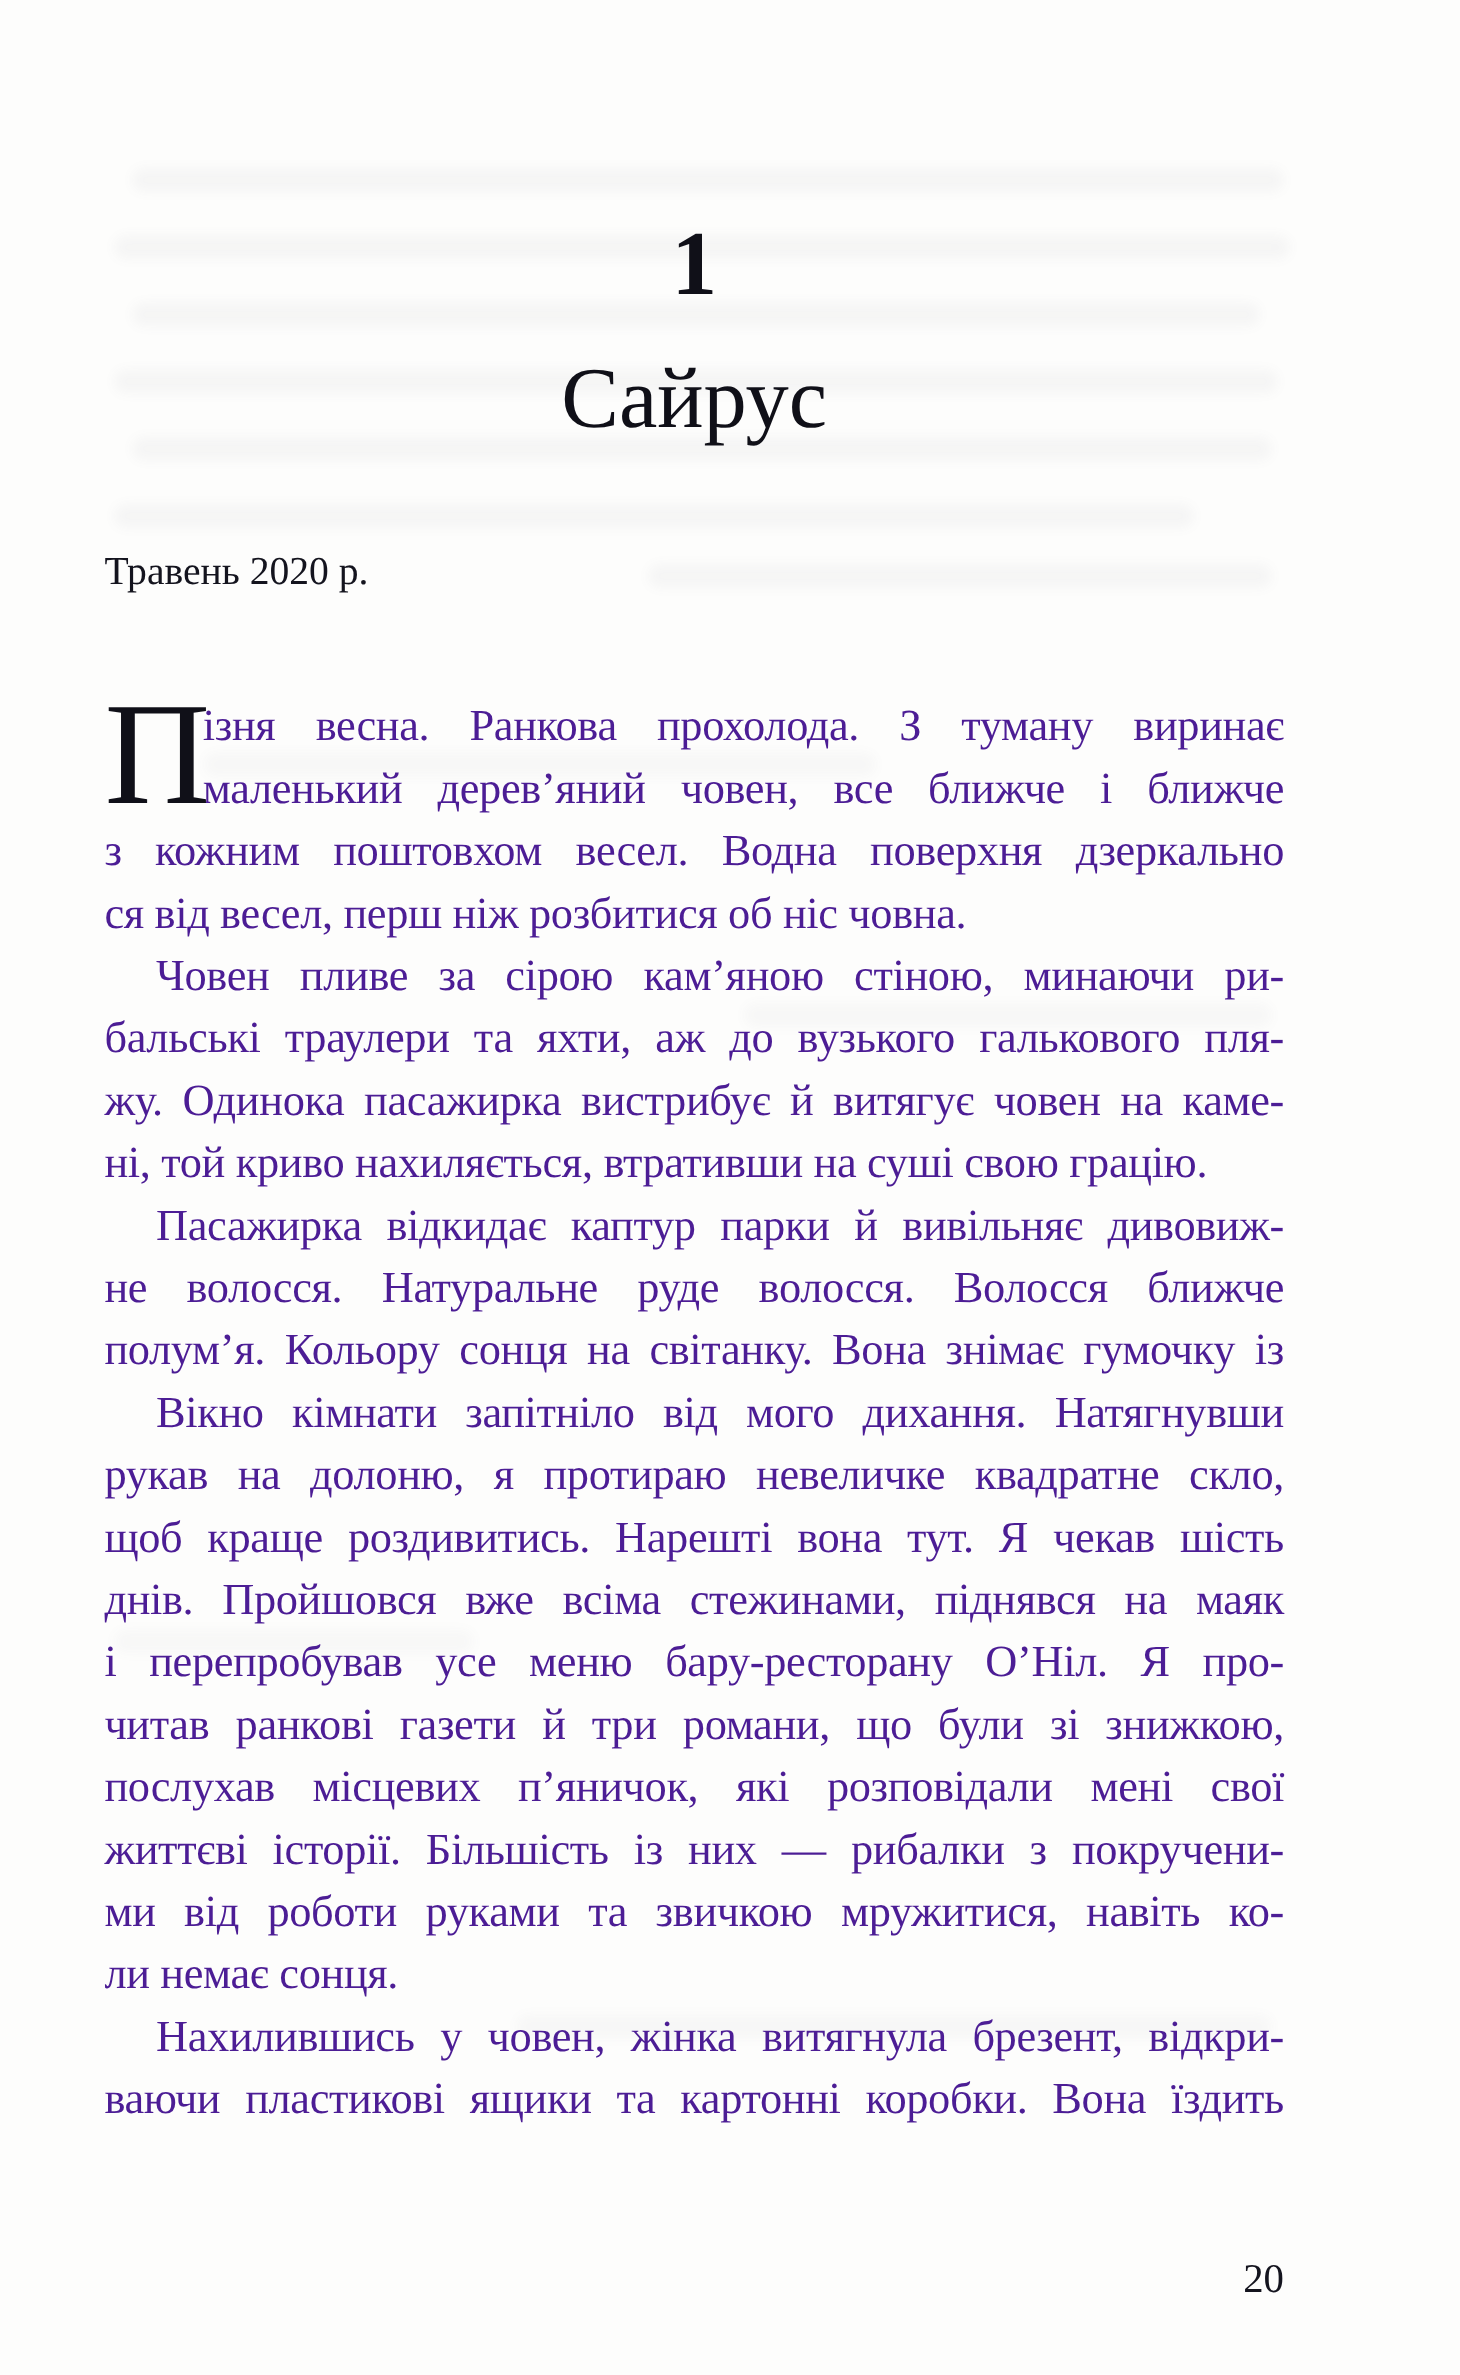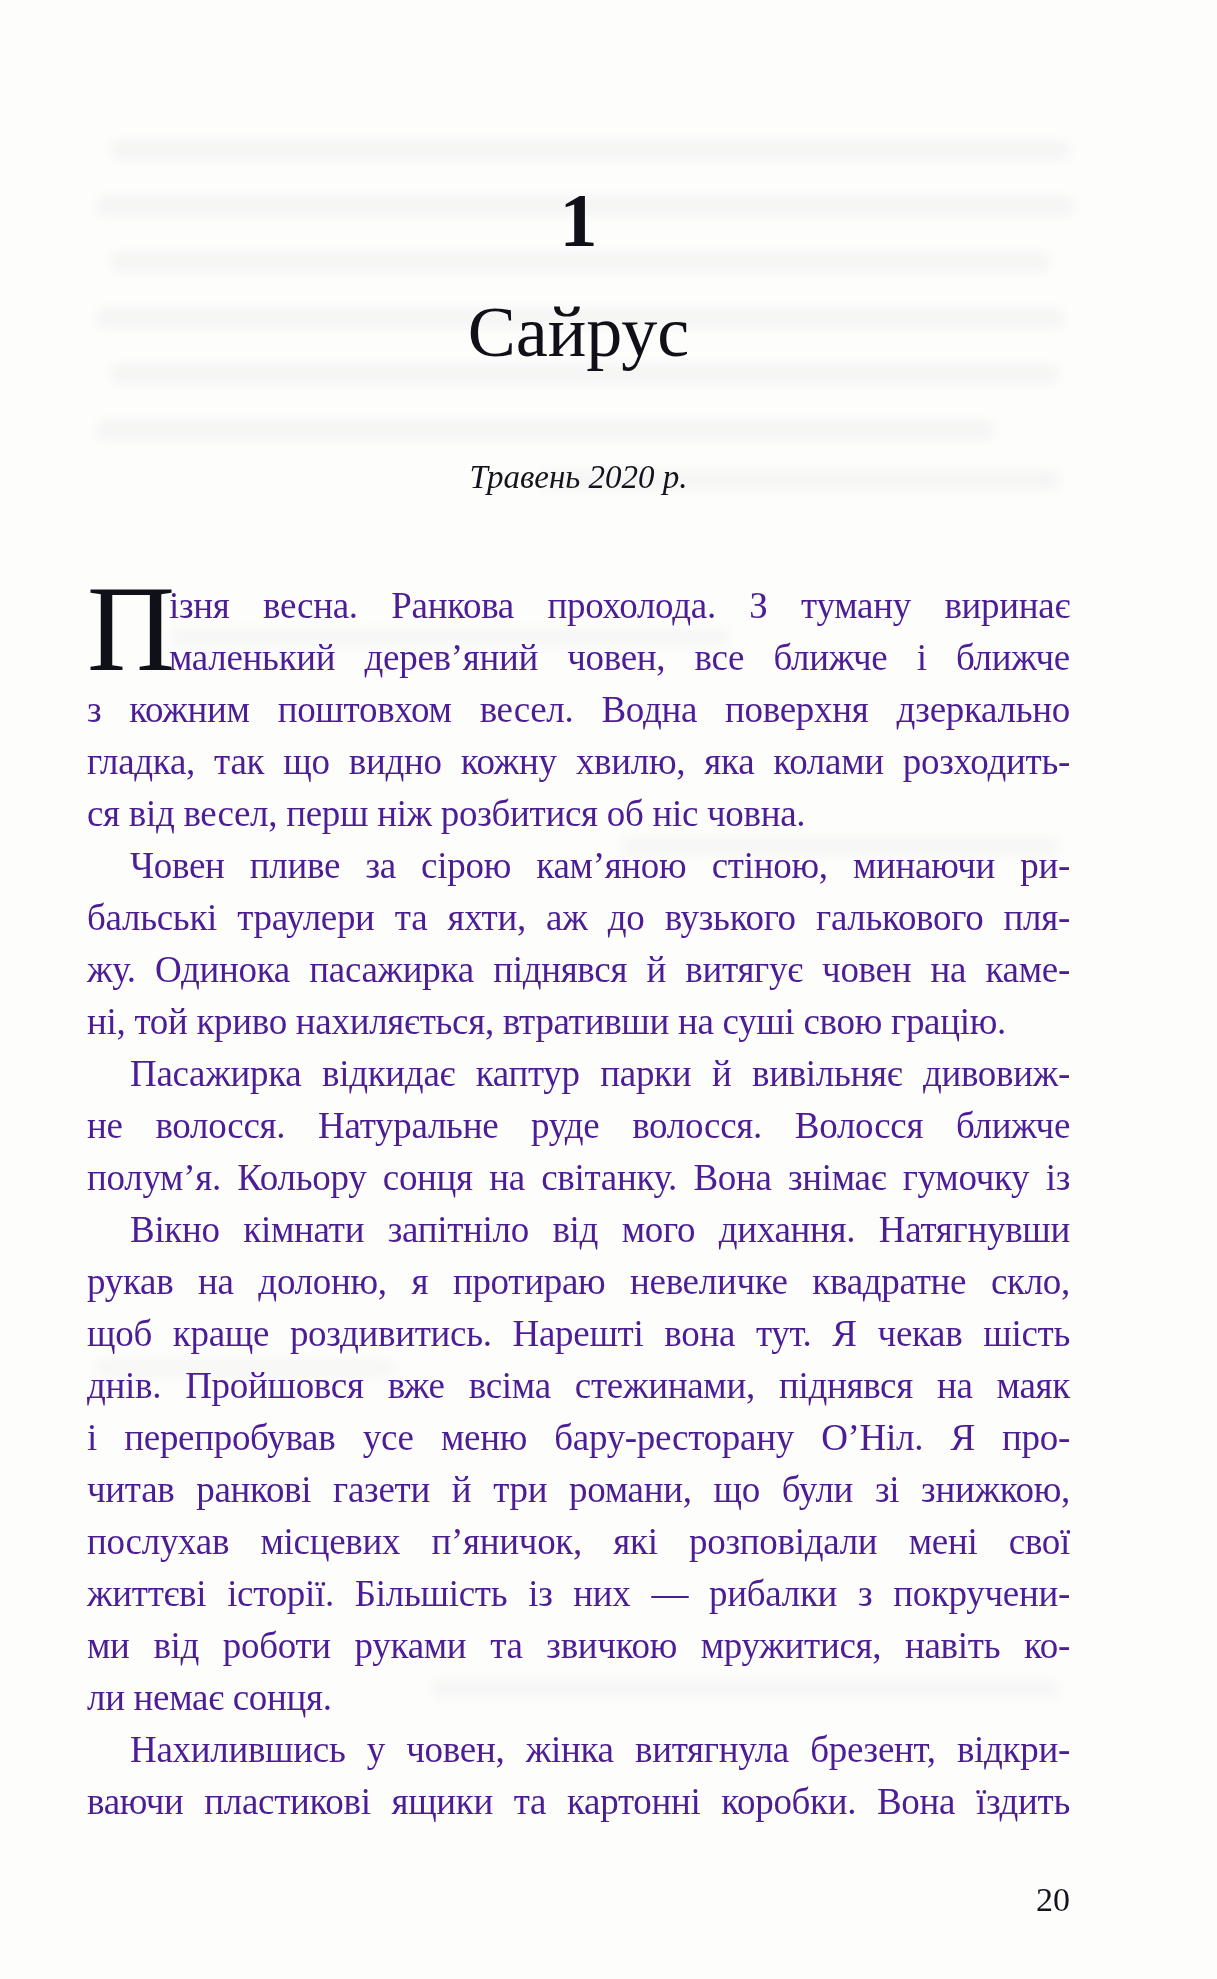--- a/index.html
+++ b/index.html
@@ -57,25 +57,23 @@
     font-size: 72px;
     line-height: 1;
     font-weight: 400;
     color: #101018;
   }
   .date-line {
     position: absolute;
     left: 87px;
     top: 458px;
     width: 983px;
-    font-style: italic;
     font-size: 33px;
     line-height: 1.2;
     color: #14141e;
-    text-align: center;
   }
   .body-text {
     position: absolute;
     left: 87px;
     top: 580px;
     width: 983px;
   }
   .drop-cap {
     position: absolute;
     left: 0px;
@@ -130,25 +128,24 @@
 
   <div class="chapter-title">Сайрус</div>
 
   <div class="date-line">Травень 2020 р.</div>
 
   <div class="body-text">
     <div class="drop-cap">П</div>
     <div class="l dc">ізня весна. Ранкова прохолода. З туману виринає</div>
     <div class="l dc">маленький дерев’яний човен, все ближче і ближче</div>
     <div class="l">з кожним поштовхом весел. Водна поверхня дзеркально</div>
-    <div class="l">гладка, так що видно кожну хвилю, яка колами розходить-</div>
     <div class="l end">ся від весел, перш ніж розбитися об ніс човна.</div>
     <div class="l ind">Човен пливе за сірою кам’яною стіною, минаючи ри-</div>
     <div class="l">бальські траулери та яхти, аж до вузького галькового пля-</div>
-    <div class="l">жу. Одинока пасажирка піднявся й витягує човен на каме-</div>
+    <div class="l">жу. Одинока пасажирка вистрибує й витягує човен на каме-</div>
     <div class="l end">ні, той криво нахиляється, втративши на суші свою грацію.</div>
     <div class="l ind">Пасажирка відкидає каптур парки й вивільняє дивовиж-</div>
     <div class="l">не волосся. Натуральне руде волосся. Волосся ближче</div>
     <div class="l">полум’я. Кольору сонця на світанку. Вона знімає гумочку із</div>
     <div class="l ind">Вікно кімнати запітніло від мого дихання. Натягнувши</div>
     <div class="l">рукав на долоню, я протираю невеличке квадратне скло,</div>
     <div class="l">щоб краще роздивитись. Нарешті вона тут. Я чекав шість</div>
     <div class="l">днів. Пройшовся вже всіма стежинами, піднявся на маяк</div>
     <div class="l">і перепробував усе меню бару-ресторану О’Ніл. Я про-</div>
     <div class="l">читав ранкові газети й три романи, що були зі знижкою,</div>

